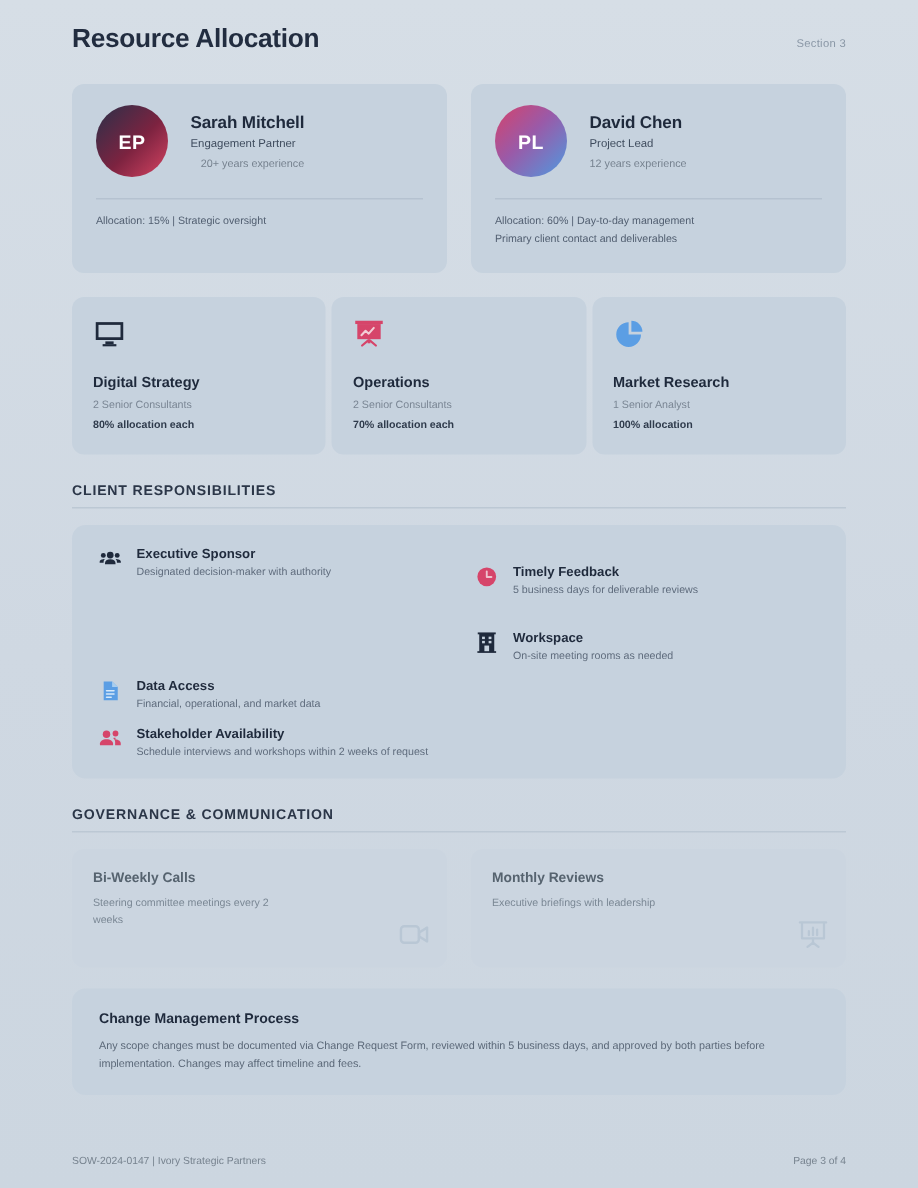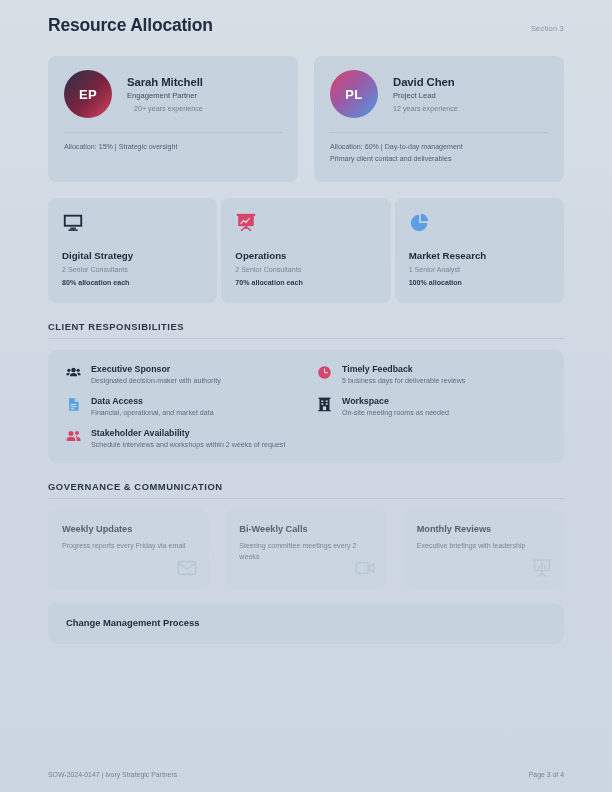--- a/index.html
+++ b/index.html
@@ -119,21 +119,20 @@
     font-size: 7.1px;
     color: #515e70;
     line-height: 1.65;
   }
 
   
   .roles {
     display: flex;
     gap: 4px;
     margin-top: 16px;
-    justify-content: flex-end;
   }
   .role-card {
     flex: 1;
     background: #c6d2de;
     border-radius: 8px;
     padding: 14px 14px 16px 14px;
     min-height: 101px;
   }
   .role-icon { height: 22px; margin-bottom: 16px; }
   .role-title {
@@ -183,21 +182,21 @@
     font-size: 8.8px;
     font-weight: bold;
     color: #1f2a3c;
   }
   .resp-desc {
     font-size: 7.1px;
     color: #5f6c7d;
     margin-top: 3px;
   }
   .span-left { grid-column: 1; }
-  .span-right { grid-column: 2; }
+  .span-right { grid-column: 2; margin-top: 12px; }
 
   
   .gov-cards {
     display: flex;
     gap: 16px;
   }
   .gov-card {
     flex: 1;
     background: #cbd5e0;
     border-radius: 8px;
@@ -371,34 +370,20 @@
     <div class="resp-item span-right">
       <div class="resp-ico">
         <svg width="15" height="15" viewBox="0 0 24 24">
           <circle cx="12" cy="12" r="10" fill="#d6456a"></circle>
           <path d="M12 6.2v6h5" stroke="#eec3ce" stroke-width="2" fill="none" stroke-linecap="round" stroke-linejoin="round"></path>
         </svg>
       </div>
       <div>
         <div class="resp-title">Timely Feedback</div>
         <div class="resp-desc">5 business days for deliverable reviews</div>
-      </div>
-    </div>
-
-    <div class="resp-item span-left">
-      <div class="resp-ico">
-        <svg width="15" height="15" viewBox="0 0 24 24">
-          <path d="M5 2h9l6 6v14H5z" fill="#5b9ee4"></path>
-          <path d="M14 2l6 6h-6z" fill="#a9ceef"></path>
-          <path d="M8 12h8M8 15.5h8M8 19h5" stroke="#d7e9f9" stroke-width="1.6" stroke-linecap="round"></path>
-        </svg>
-      </div>
-      <div>
-        <div class="resp-title">Data Access</div>
-        <div class="resp-desc">Financial, operational, and market data</div>
       </div>
     </div>
 
     <div class="resp-item span-right">
       <div class="resp-ico">
         <svg width="15" height="15" viewBox="0 0 24 24" fill="#1f2a3c">
           <rect x="4" y="2" width="16" height="20"></rect>
           <rect x="2.4" y="1" width="19.2" height="2"></rect>
           <rect x="2" y="21" width="20" height="1.8"></rect>
           <rect x="7" y="5.5" width="3" height="2.6" fill="#c6d2de"></rect>
@@ -409,49 +394,53 @@
         </svg>
       </div>
       <div>
         <div class="resp-title">Workspace</div>
         <div class="resp-desc">On-site meeting rooms as needed</div>
       </div>
     </div>
 
     <div class="resp-item span-left">
       <div class="resp-ico">
+        <svg width="15" height="15" viewBox="0 0 24 24">
+          <path d="M5 2h9l6 6v14H5z" fill="#5b9ee4"></path>
+          <path d="M14 2l6 6h-6z" fill="#a9ceef"></path>
+          <path d="M8 12h8M8 15.5h8M8 19h5" stroke="#d7e9f9" stroke-width="1.6" stroke-linecap="round"></path>
+        </svg>
+      </div>
+      <div>
+        <div class="resp-title">Data Access</div>
+        <div class="resp-desc">Financial, operational, and market data</div>
+      </div>
+    </div>
+
+    <div class="resp-item span-left">
+      <div class="resp-ico">
         <svg width="15" height="15" viewBox="0 0 24 24" fill="#d6456a">
           <circle cx="8" cy="7.2" r="4"></circle>
           <path d="M8 12.5c-4 0-7 2.1-7 4.6V19h14v-1.9c0-2.5-3-4.6-7-4.6z"></path>
           <circle cx="17.6" cy="6.4" r="3.1"></circle>
           <path d="M17.6 10.8c-1 0-1.9.15-2.7.43 1.4 1.1 2.3 2.6 2.3 4.3V19h6v-2.2c0-2.2-2.5-4-5.6-4z"></path>
         </svg>
       </div>
       <div>
         <div class="resp-title">Stakeholder Availability</div>
         <div class="resp-desc">Schedule interviews and workshops within 2 weeks of request</div>
       </div>
     </div>
 
   </div>
 
   <div class="section-label sec-gov">GOVERNANCE &amp; COMMUNICATION</div>
 
   <div class="gov-cards">
 
-    <div class="gov-card">
-      <div class="gov-title">Weekly Updates</div>
-      <div class="gov-desc">Progress reports every Friday via email</div>
-      <div class="gov-ico">
-        <svg width="22" height="22" viewBox="0 0 24 24" fill="none" stroke="#b4c3d2" stroke-width="1.8" stroke-linecap="round" stroke-linejoin="round">
-          <rect x="2.5" y="5" width="19" height="14" rx="2.4"></rect>
-          <path d="M3.2 7l8.8 6.2L20.8 7"></path>
-        </svg>
-      </div>
-    </div>
 
     <div class="gov-card">
       <div class="gov-title">Bi-Weekly Calls</div>
       <div class="gov-desc">Steering committee meetings every 2 weeks</div>
       <div class="gov-ico">
         <svg width="22" height="22" viewBox="0 0 24 24" fill="none" stroke="#b4c3d2" stroke-width="1.8" stroke-linecap="round" stroke-linejoin="round">
           <rect x="2.5" y="6" width="13" height="12" rx="2.4"></rect>
           <path d="M15.8 10.6L21.5 7v10l-5.7-3.6z"></path>
         </svg>
       </div>
@@ -467,20 +456,21 @@
           <path d="M9 12.4V9.6M12 12.4V7M15 12.4v-4"></path>
           <path d="M12 14.8v3.2M8 21l4-3M16 21l-4-3"></path>
         </svg>
       </div>
     </div>
 
   </div>
 
   <div class="change-box">
     <div class="change-title">Change Management Process</div>
+    <div class="change-body">Any scope changes must be documented via Change Request Form, reviewed within 5 business days, and approved by both parties before implementation. Changes may affect timeline and fees.</div>
   </div>
 
   <div class="footer">
     <div>SOW-2024-0147 | Ivory Strategic Partners</div>
     <div>Page 3 of 4</div>
   </div>
 
 </div>
 
 </body></html>

